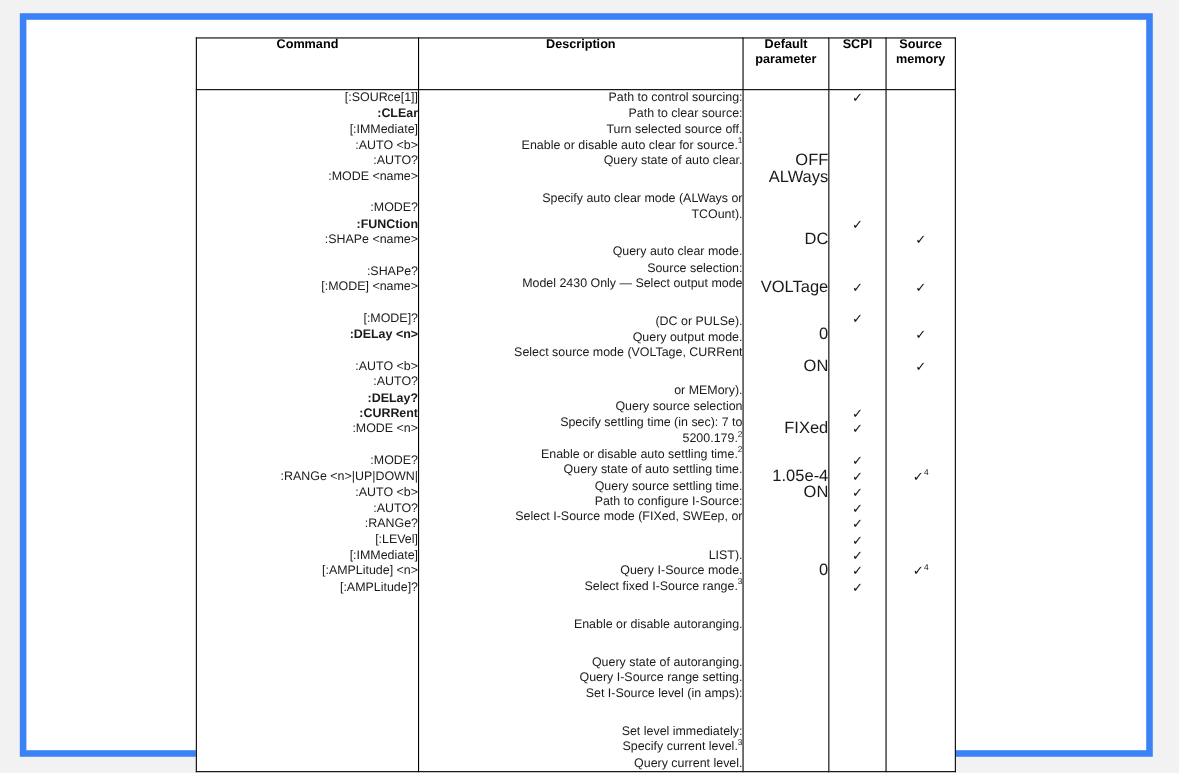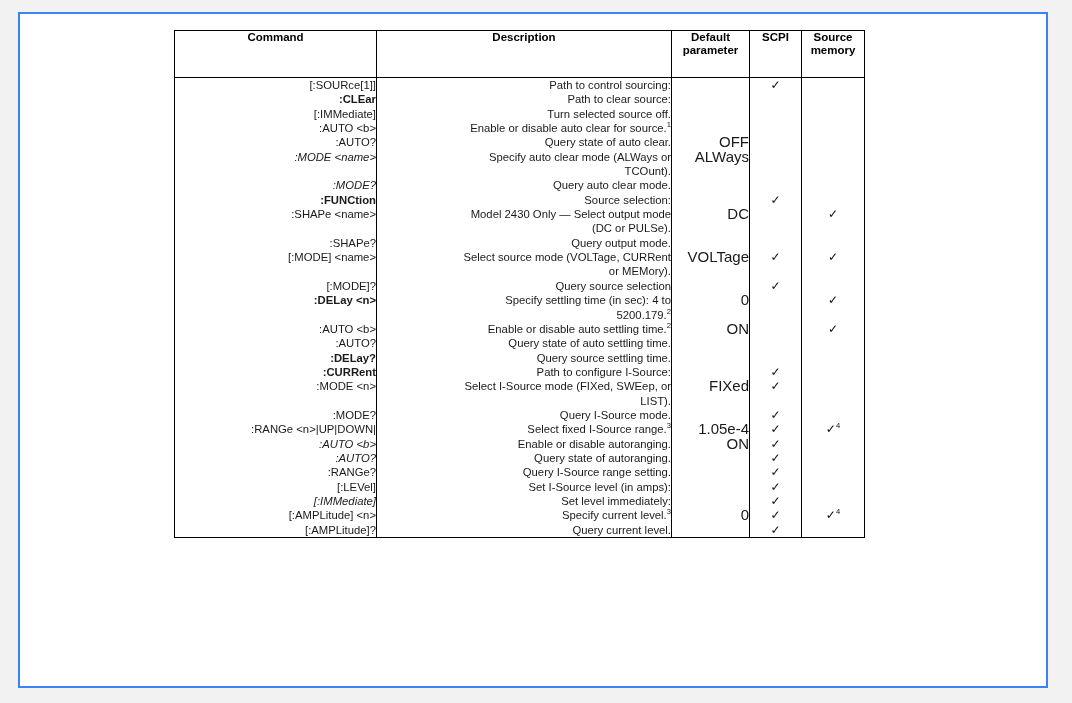--- a/index.html
+++ b/index.html
@@ -15,21 +15,21 @@
     background: #f2f2f2;
     overflow: hidden;
   }
   .page {
     position: absolute;
     left: 18px;
     top: 12px;
     width: 1030px;
     height: 676px;
     background: #ffffff;
-    border: 2px solid #3b82f6;
+    border: 6px solid #3b82f6;
     box-sizing: border-box;
   }
   .table-wrap {
     position: absolute;
     left: 154px;
     top: 16px;
   }
   table.cmdtable {
     border-collapse: collapse;
     table-layout: fixed;
@@ -71,27 +71,27 @@
     height: 14.35px;
     white-space: pre;
     overflow: visible;
   }
   .line.blank { color: transparent; }
 
   
   .i0 { padding-left: 2px; }
   .i1 { padding-left: 12px; font-weight: bold; }
   .i2 { padding-left: 23px; }
-  .i3 { padding-left: 34px; font-style: italic; }
+  .i3 { padding-left: 34px; }
   .i4 { padding-left: 45px; }
 
   .d0 { padding-left: 3px; }
   .d1 { padding-left: 16px; }
   .d2 { padding-left: 29px; }
-  .d3 { padding-left: 42px; }
+  .d3 { padding-left: 42px; margin-top: 20px; }
   .d4 { padding-left: 55px; }
 
   sup {
     font-size: 7.6px;
     vertical-align: super;
     line-height: 0;
   }
   .ck {
     display: block;
     height: 14.35px;
@@ -188,21 +188,21 @@
                   <div class="line d3"><span>Specify auto clear mode (ALWays or</span></div>
                   <div class="line d4"><span>TCOunt).</span></div>
                   <div class="line d3"><span>Query auto clear mode.</span></div>
                   <div class="line d0"><span>Source selection:</span></div>
                   <div class="line d2"><span>Model 2430 Only — Select output mode</span></div>
                   <div class="line d3"><span>(DC or PULSe).</span></div>
                   <div class="line d2"><span>Query output mode.</span></div>
                   <div class="line d2"><span>Select source mode (VOLTage, CURRent</span></div>
                   <div class="line d3"><span>or MEMory).</span></div>
                   <div class="line d2"><span>Query source selection</span></div>
-                  <div class="line d0"><span>Specify settling time (in sec): 4 to</span></div>
+                  <div class="line d0"><span>Specify settling time (in sec): 7 to</span></div>
                   <div class="line d1"><span>5200.179.</span><sup>2</sup></div>
                   <div class="line d2"><span>Enable or disable auto settling time.</span><sup>2</sup></div>
                   <div class="line d2"><span>Query state of auto settling time.</span></div>
                   <div class="line d0"><span>Query source settling time.</span></div>
                   <div class="line d0"><span>Path to configure I-Source:</span></div>
                   <div class="line d2"><span>Select I-Source mode (FIXed, SWEep, or</span></div>
                   <div class="line d3"><span>LIST).</span></div>
                   <div class="line d2"><span>Query I-Source mode.</span></div>
                   <div class="line d2"><span>Select fixed I-Source range.</span><sup>3</sup></div>
                   <div class="line d3"><span>Enable or disable autoranging.</span></div>

